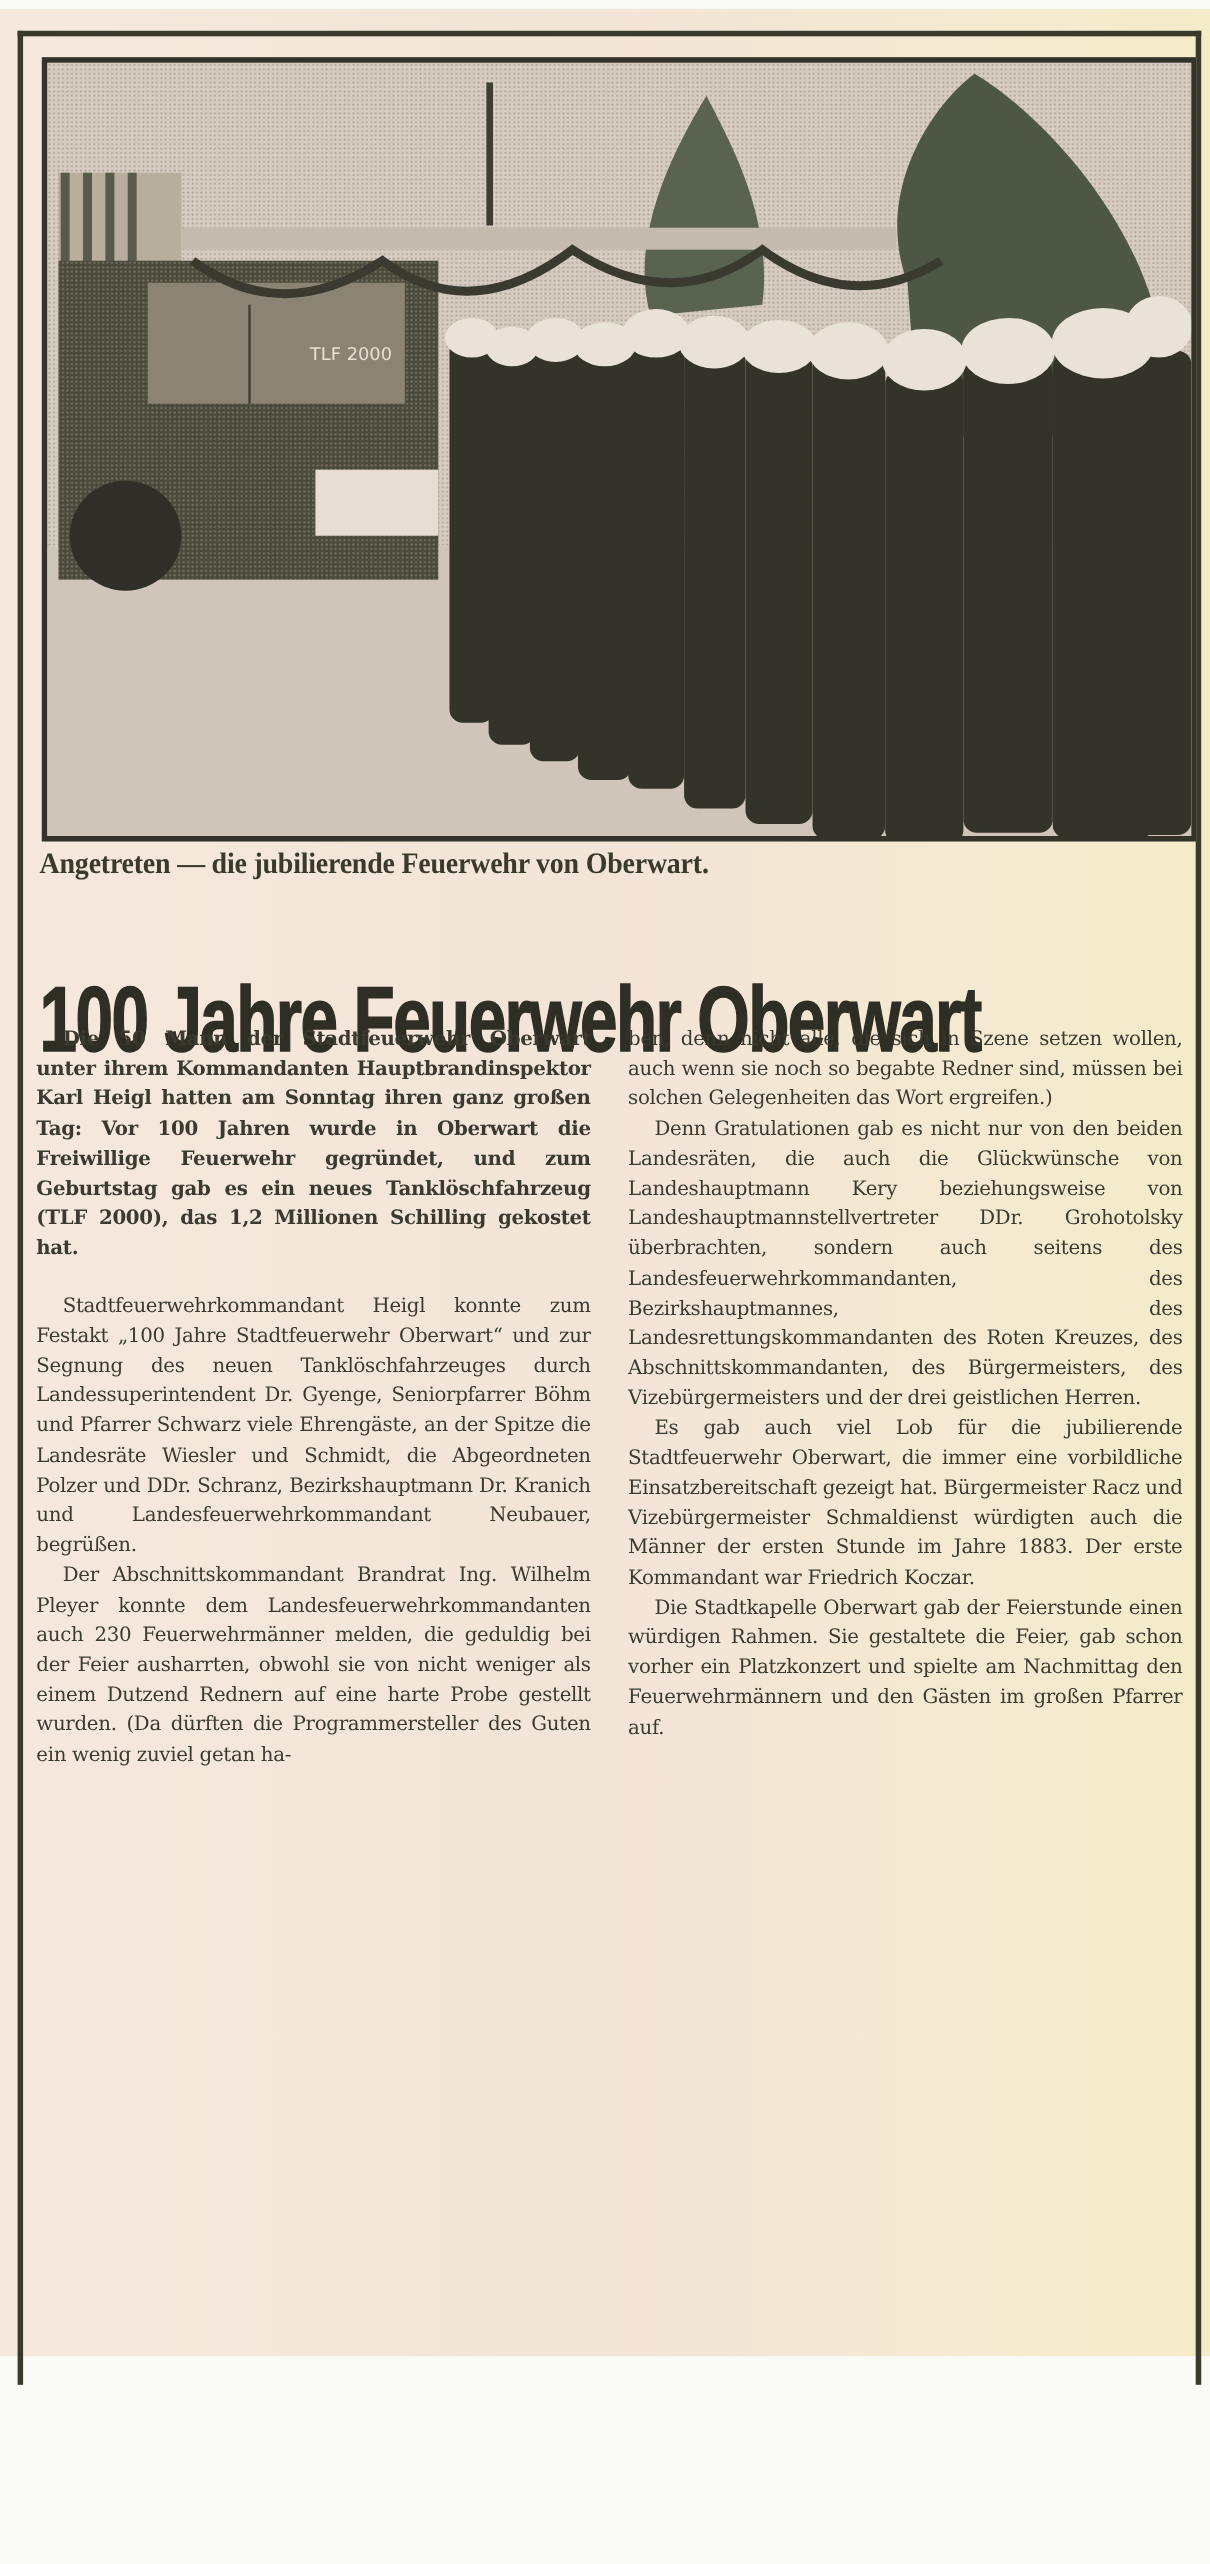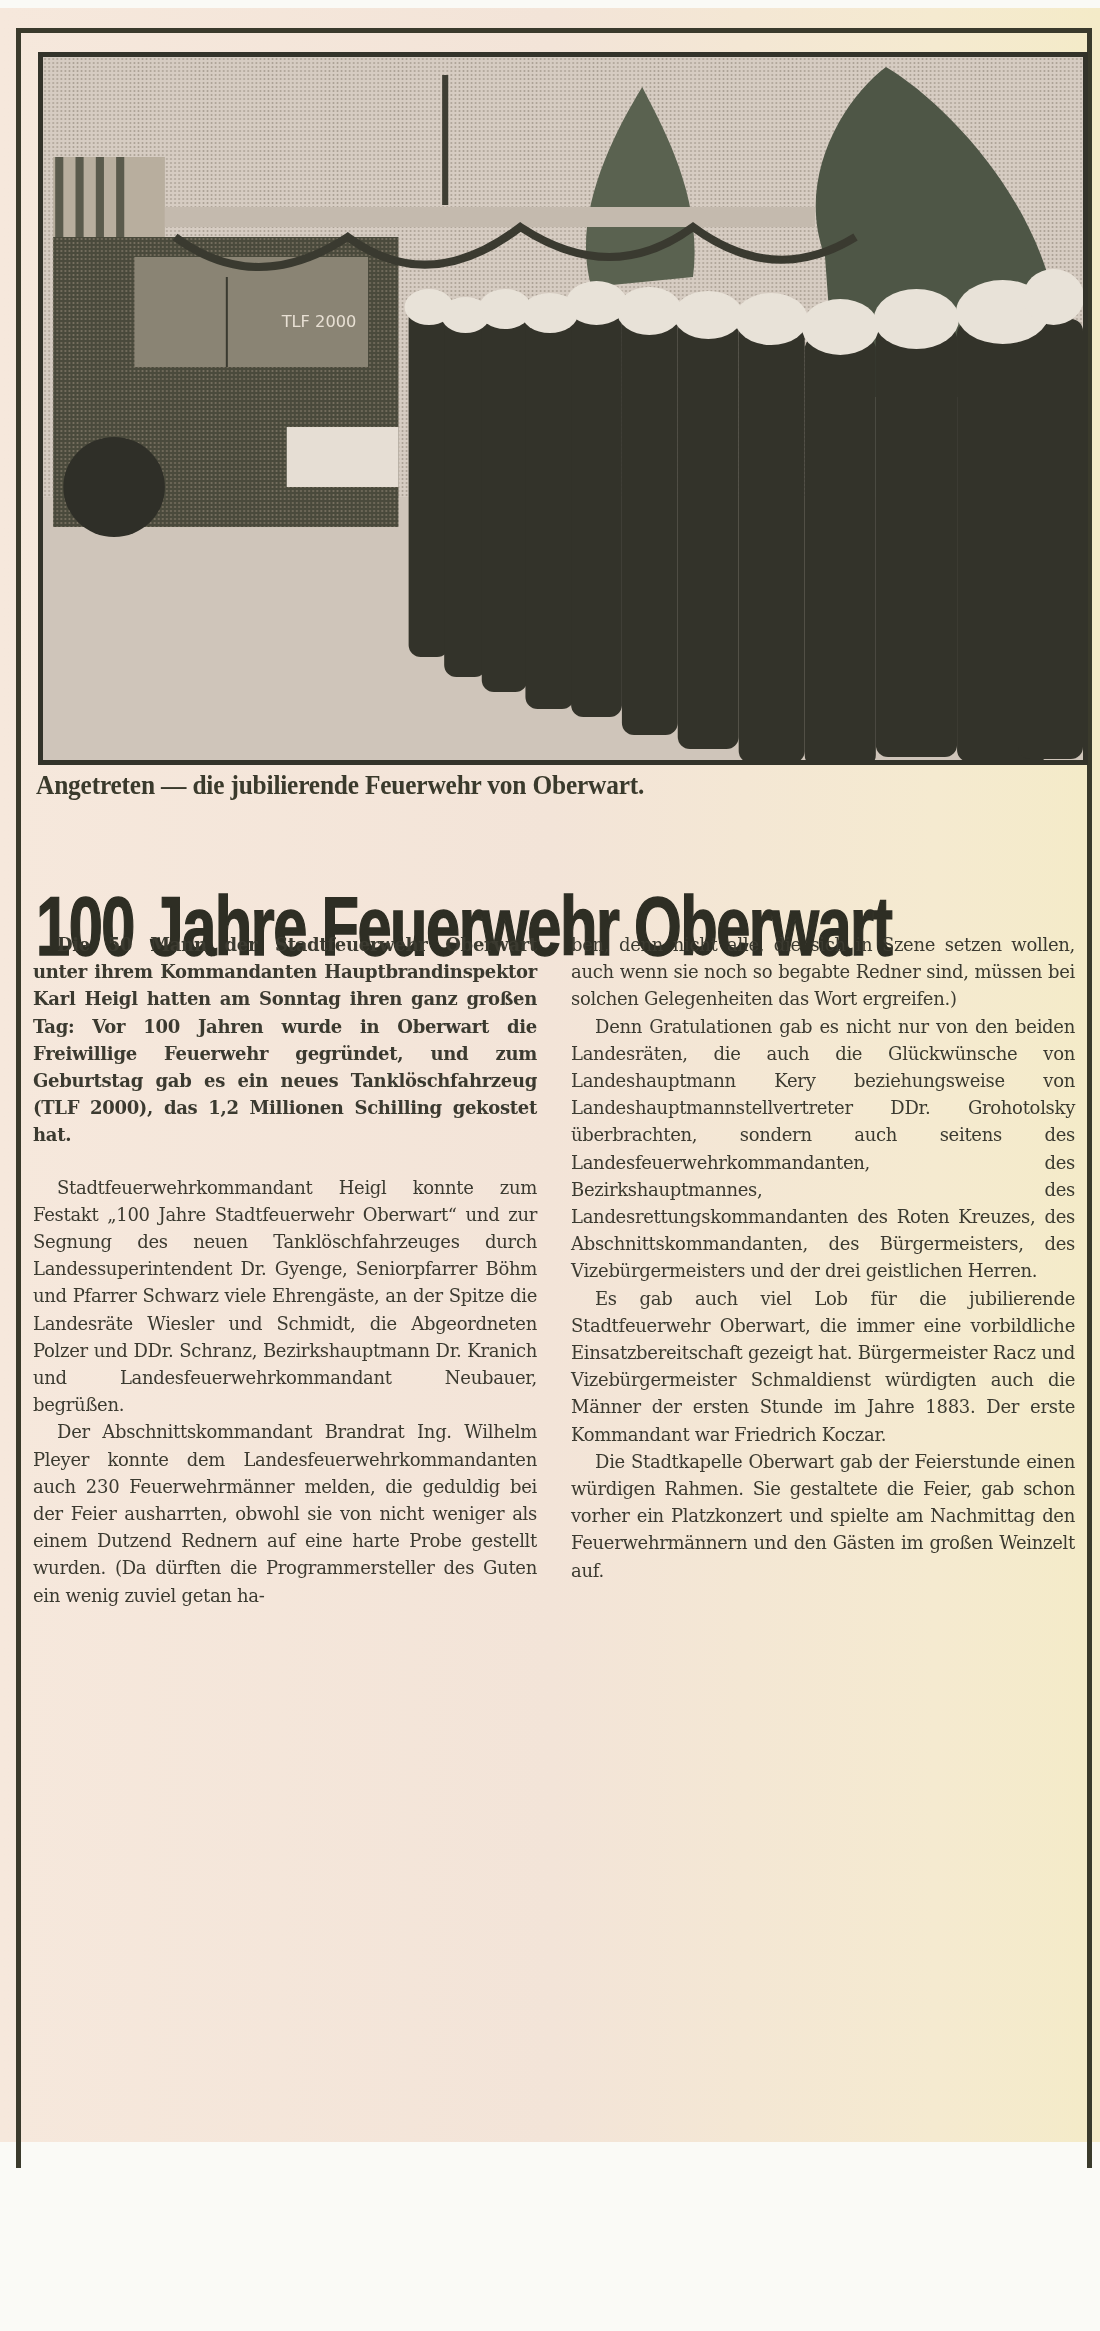--- a/index.html
+++ b/index.html
@@ -200,15 +200,15 @@
 <div class="columns">
   <div class="col left">
     <p class="lead">Die 50 Mann der Stadtfeuerwehr Oberwart unter ihrem Kommandanten Hauptbrandinspektor Karl Heigl hatten am Sonntag ihren ganz großen Tag: Vor 100 Jahren wurde in Oberwart die Freiwillige Feuerwehr gegründet, und zum Geburtstag gab es ein neues Tanklöschfahrzeug (TLF 2000), das 1,2 Millionen Schilling gekostet hat.</p>
     <p class="gap">Stadtfeuerwehrkommandant Heigl konnte zum Festakt „100 Jahre Stadtfeuerwehr Oberwart“ und zur Segnung des neuen Tanklöschfahrzeuges durch Landessuperintendent Dr. Gyenge, Seniorpfarrer Böhm und Pfarrer Schwarz viele Ehrengäste, an der Spitze die Landesräte Wiesler und Schmidt, die Abgeordneten Polzer und DDr. Schranz, Bezirkshauptmann Dr. Kranich und Landesfeuerwehrkommandant Neubauer, begrüßen.</p>
     <p>Der Abschnittskommandant Brandrat Ing. Wilhelm Pleyer konnte dem Landesfeuerwehrkommandanten auch 230 Feuerwehrmänner melden, die geduldig bei der Feier ausharrten, obwohl sie von nicht weniger als einem Dutzend Rednern auf eine harte Probe gestellt wurden. (Da dürften die Programmersteller des Guten ein wenig zuviel getan ha-</p>
   </div>
   <div class="col right">
     <p class="noindent">ben, denn nicht alle, die sich in Szene setzen wollen, auch wenn sie noch so begabte Redner sind, müssen bei solchen Gelegenheiten das Wort ergreifen.)</p>
     <p>Denn Gratulationen gab es nicht nur von den beiden Landesräten, die auch die Glückwünsche von Landeshauptmann Kery beziehungsweise von Landeshauptmannstellvertreter DDr. Grohotolsky überbrachten, sondern auch seitens des Landesfeuerwehrkommandanten, des Bezirkshauptmannes, des Landesrettungskommandanten des Roten Kreuzes, des Abschnittskommandanten, des Bürgermeisters, des Vizebürgermeisters und der drei geistlichen Herren.</p>
     <p>Es gab auch viel Lob für die jubilierende Stadtfeuerwehr Oberwart, die immer eine vorbildliche Einsatzbereitschaft gezeigt hat. Bürgermeister Racz und Vizebürgermeister Schmaldienst würdigten auch die Männer der ersten Stunde im Jahre 1883. Der erste Kommandant war Friedrich Koczar.</p>
-    <p>Die Stadtkapelle Oberwart gab der Feierstunde einen würdigen Rahmen. Sie gestaltete die Feier, gab schon vorher ein Platzkonzert und spielte am Nachmittag den Feuerwehrmännern und den Gästen im großen Weinzelt auf.</p>
+    <p>Die Stadtkapelle Oberwart gab der Feierstunde einen würdigen Rahmen. Sie gestaltete die Feier, gab schon vorher ein Platzkonzert und spielte am Nachmittag den Feuerwehrmännern und den Gästen im großen Pfarrer auf.</p>
   </div>
 </div>
 
 </body></html>

